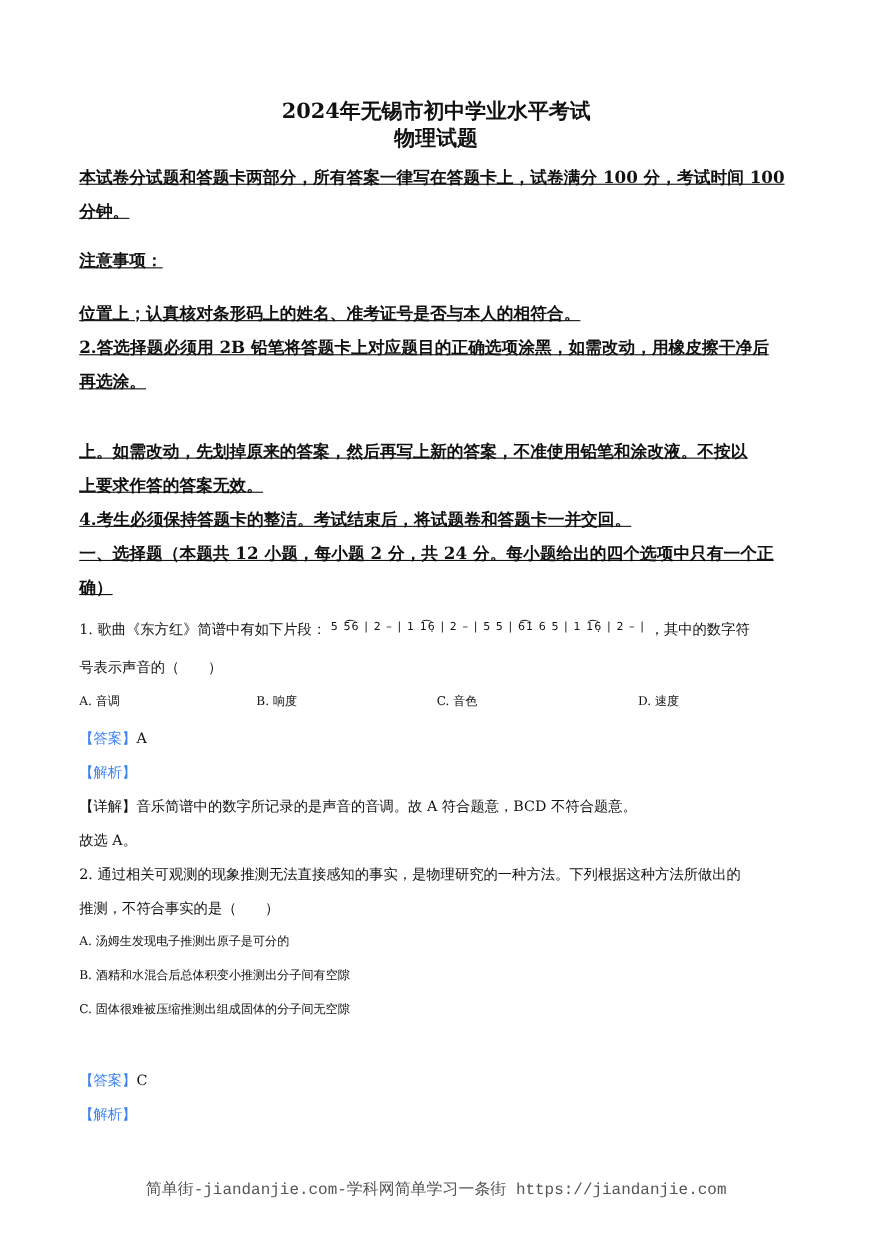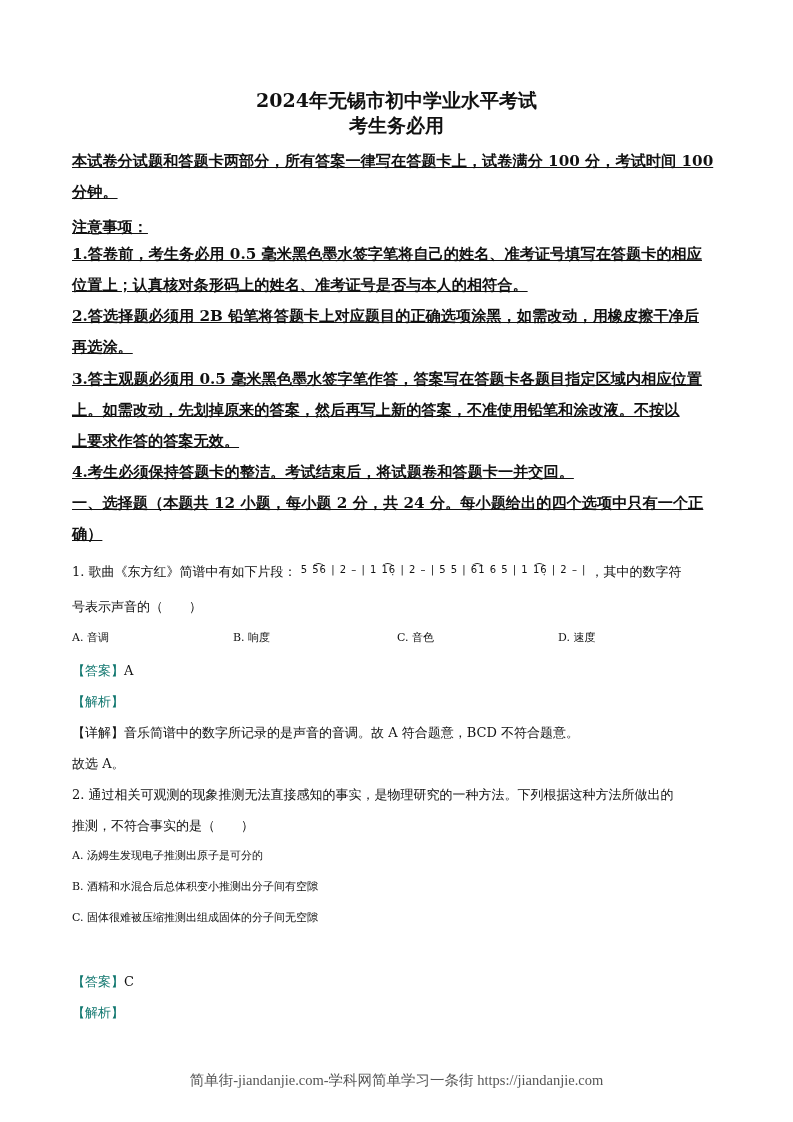--- a/index.html
+++ b/index.html
@@ -5,65 +5,63 @@
   html, body { margin:0; padding:0; background:#ffffff; }
   body { width:793px; height:1122px; position:relative; overflow:hidden;
          font-family: "DejaVu Serif", "Liberation Serif", serif; color:#111; }
   .page { position:absolute; left:0; top:0; width:793px; height:1122px; }
   .title { position:absolute; left:0; width:793px; text-align:center; font-weight:bold; font-size:19px; }
   .t1 { top:72px;margin-top:16px; }
   .t2 { top:113px; }
   .line { position:absolute; left:72px; font-size:15px; white-space:nowrap; }
   .bold { font-weight:bold; font-size:15.2px;text-decoration:underline; }
   .q { font-size:13px; }
-  .lbl { color:#0f766e; }
+  .lbl { color:#3b82f6; }
   .opt { position:absolute; font-size:11px; }
   .music { display:inline-block; font-family:"DejaVu Sans", sans-serif; font-size:10px; vertical-align:3px; letter-spacing:1px; }
   .footer { position:absolute; top:1071px; left:0; width:793px; text-align:center;
-            font-family:Liberation Serif, serif; font-size:14.5px; color:#555; }
+            font-family:Liberation Mono, monospace; font-size:14.5px; color:#555; }
 </style>
 </head>
 <body>
 
 <div class="page">
 
   <div class="title t1">2024年无锡市初中学业水平考试</div>
-  <div class="title t2">考生务必用</div>
+  <div class="title t2">物理试题</div>
 
   <div class="line bold" style="top:151px">本试卷分试题和答题卡两部分，所有答案一律写在答题卡上，试卷满分 100 分，考试时间 100</div>
   <div class="line bold" style="top:182px">分钟。</div>
 
-  <div class="line bold" style="top:217px">注意事项：</div>
+  <div class="line bold" style="top:227px">注意事项：</div>
 
-  <div class="line bold" style="top:244px">1.答卷前，考生务必用 0.5 毫米黑色墨水签字笔将自己的姓名、准考证号填写在答题卡的相应</div>
   <div class="line bold" style="top:275px">位置上；认真核对条形码上的姓名、准考证号是否与本人的相符合。</div>
 
   <div class="line bold" style="top:306px">2.答选择题必须用 2B 铅笔将答题卡上对应题目的正确选项涂黑，如需改动，用橡皮擦干净后</div>
   <div class="line bold" style="top:337px">再选涂。</div>
 
-  <div class="line bold" style="top:369px">3.答主观题必须用 0.5 毫米黑色墨水签字笔作答，答案写在答题卡各题目指定区域内相应位置</div>
   <div class="line bold" style="top:400px">上。如需改动，先划掉原来的答案，然后再写上新的答案，不准使用铅笔和涂改液。不按以</div>
   <div class="line bold" style="top:431px">上要求作答的答案无效。</div>
 
   <div class="line bold" style="top:462px">4.考生必须保持答题卡的整洁。考试结束后，将试题卷和答题卡一并交回。</div>
 
   <div class="line bold" style="top:493px">一、选择题（本题共 12 小题，每小题 2 分，共 24 分。每小题给出的四个选项中只有一个正</div>
   <div class="line bold" style="top:524px">确）</div>
 
   <div class="line q" style="top:563px">
     <span>1. 歌曲《东方红》简谱中有如下片段：</span>
     <span class="music">5 5͡6 | 2 – | 1 1͡6̣ | 2 – | 5 5 | 6͡1̇ 6 5 | 1 1͡6̣ | 2 – |</span>
     <span>，其中的数字符</span>
   </div>
   <div class="line q" style="top:598px">号表示声音的（　　）</div>
 
   <div class="opt" style="top:630px; left:72px">A. 音调</div>
   <div class="opt" style="top:630px; left:233px">B. 响度</div>
   <div class="opt" style="top:630px; left:397px">C. 音色</div>
-  <div class="opt" style="top:630px; left:558px">D. 速度</div>
+  <div class="opt" style="top:630px; left:580px">D. 速度</div>
 
   <div class="line q" style="top:662px">
     <span class="lbl">【答案】</span><span>A</span>
   </div>
   <div class="line q lbl" style="top:693px">【解析】</div>
   <div class="line q" style="top:724px">【详解】音乐简谱中的数字所记录的是声音的音调。故 A 符合题意，BCD 不符合题意。</div>
   <div class="line q" style="top:755px">故选 A。</div>
 
   <div class="line q" style="top:786px">2. 通过相关可观测的现象推测无法直接感知的事实，是物理研究的一种方法。下列根据这种方法所做出的</div>
   <div class="line q" style="top:817px">推测，不符合事实的是（　　）</div>

